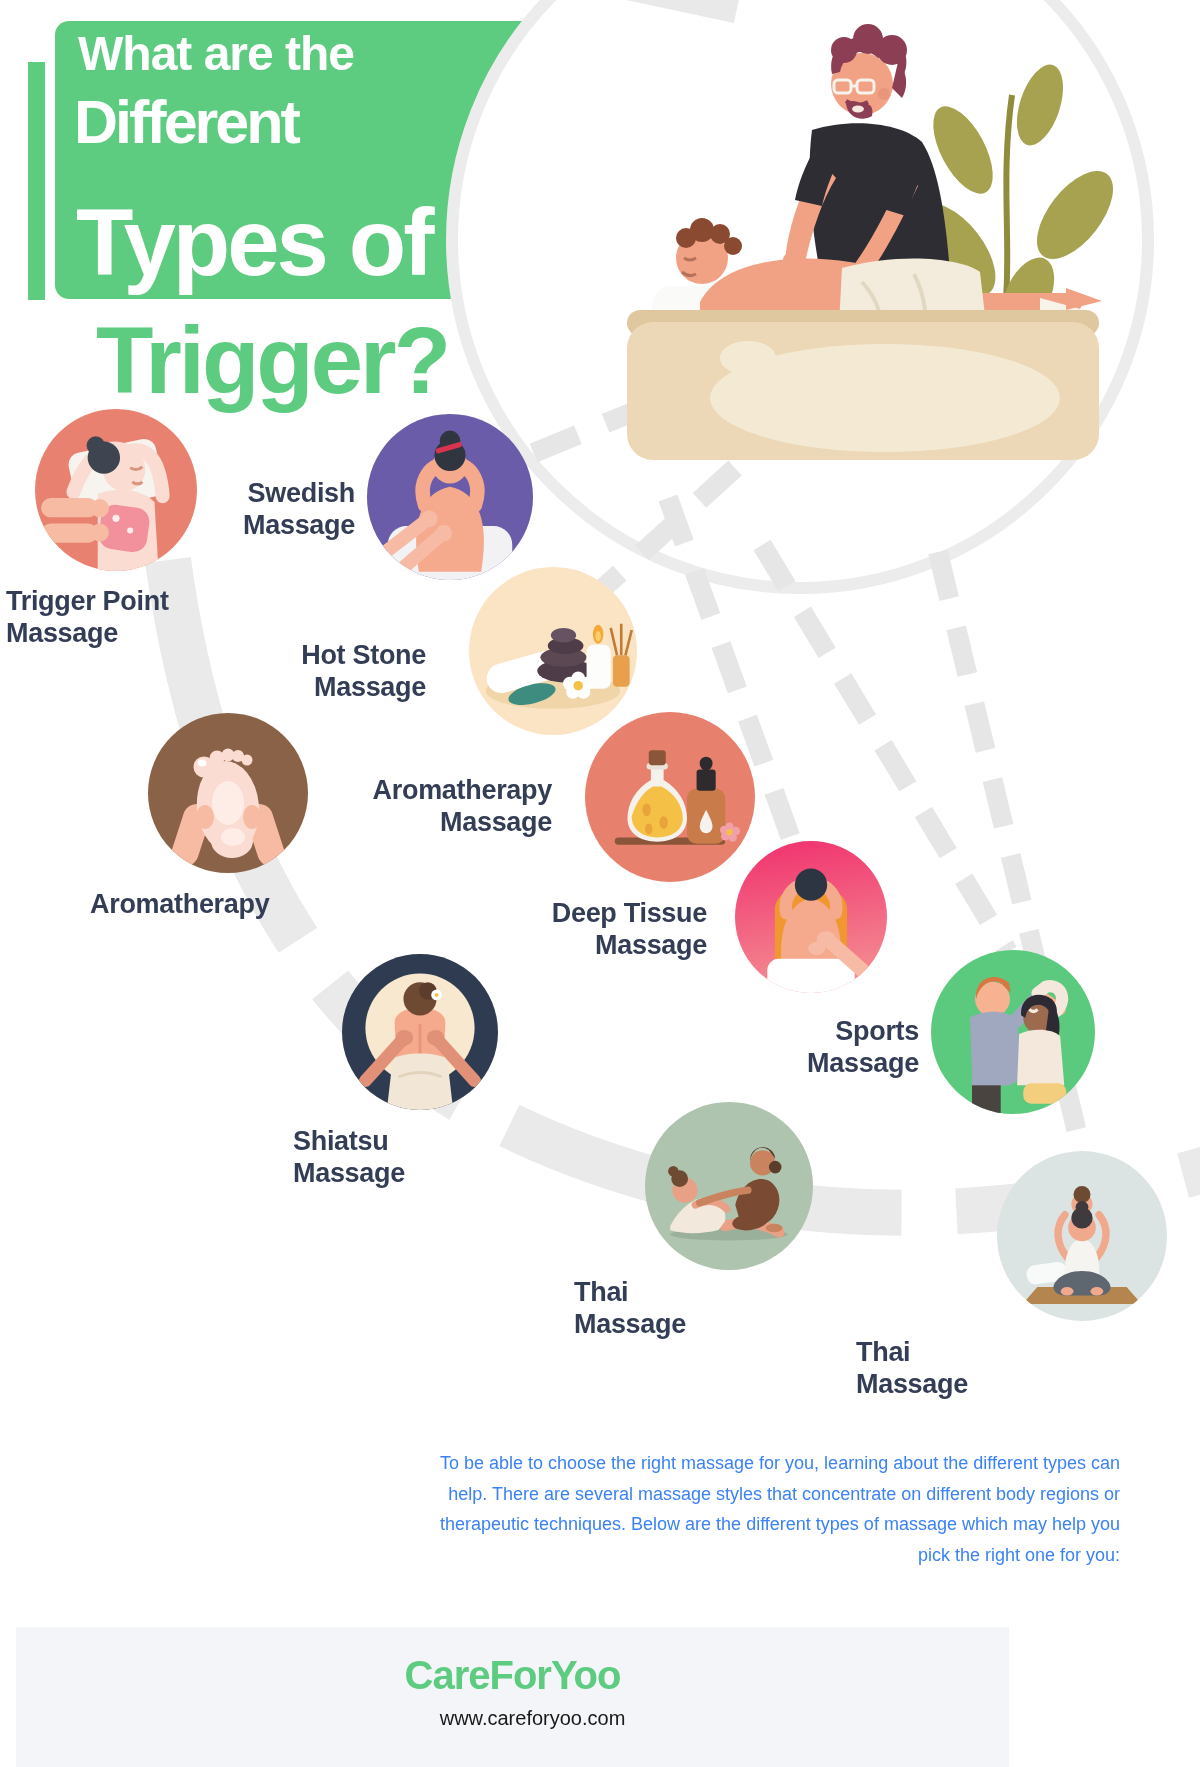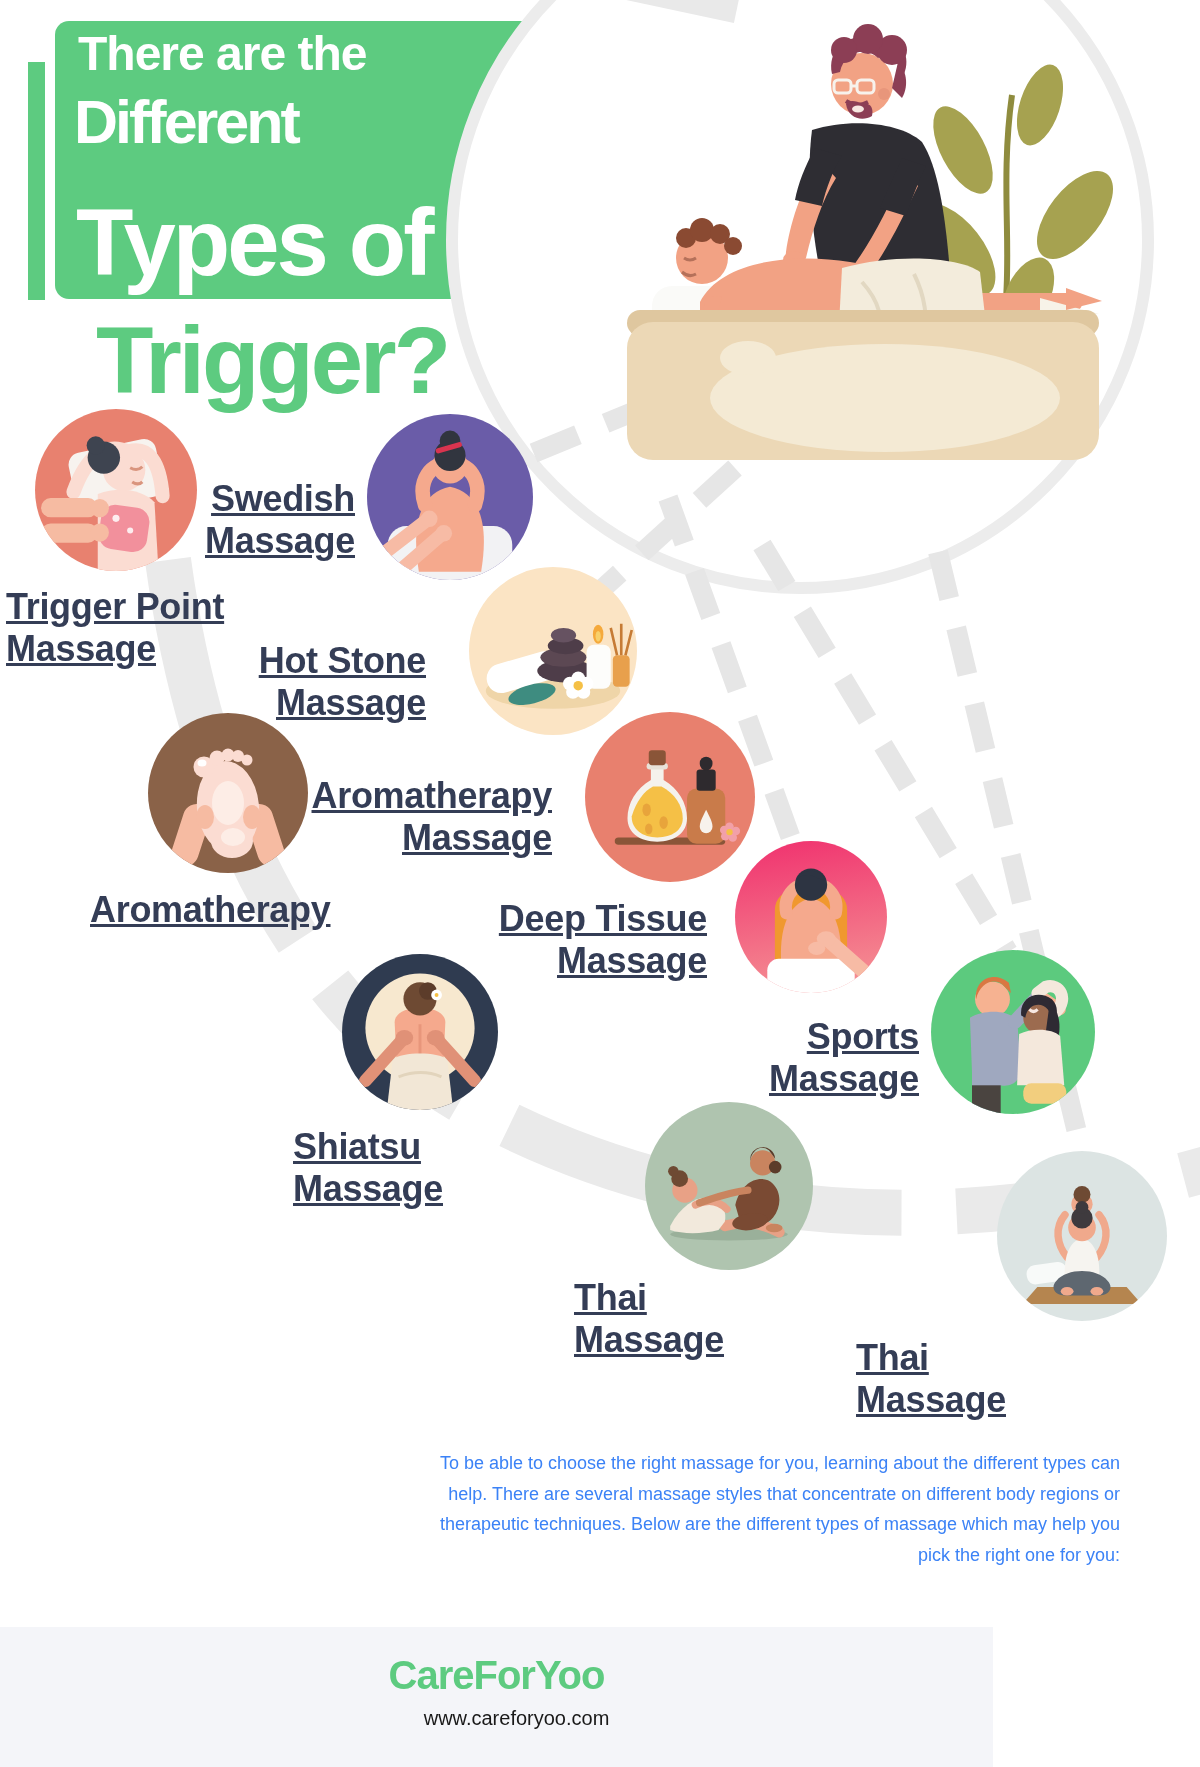--- a/index.html
+++ b/index.html
@@ -23,37 +23,37 @@
   #c1{left:367px;top:414px;width:166px;height:166px;}
   #c2{left:469px;top:567px;width:168px;height:168px;}
   #c3{left:585px;top:712px;width:170px;height:170px;}
   #c4{left:148px;top:713px;width:160px;height:160px;}
   #c5{left:735px;top:841px;width:152px;height:152px;}
   #c6{left:931px;top:950px;width:164px;height:164px;}
   #c7{left:342px;top:954px;width:156px;height:156px;}
   #c8{left:645px;top:1102px;width:168px;height:168px;}
   #c9{left:997px;top:1151px;width:170px;height:170px;}
   
-  .lbl{z-index:5;font-weight:700;font-size:36px;color:#343D56;line-height:1.17;white-space:pre-line;letter-spacing:-0.3px;text-decoration:underline;}
+  .lbl{z-index:5;font-weight:700;font-size:27px;color:#343D56;line-height:1.17;white-space:pre-line;letter-spacing:-0.3px;}
   .ctr{text-align:left;}
   .rgt{text-align:right;}
   #l0{left:6px;top:586px;width:240px;}
   #l1{left:105px;top:478px;width:250px;}
   #l2{left:176px;top:640px;width:250px;}
   #l3{left:280px;top:775px;width:272px;}
   #l4{left:90px;top:889px;width:264px;}
   #l5{left:435px;top:898px;width:272px;}
   #l6{left:647px;top:1016px;width:272px;}
   #l7{left:293px;top:1126px;width:264px;}
   #l8{left:574px;top:1277px;width:264px;}
   #l9{left:856px;top:1337px;width:264px;}
   
   #intro{left:80px;top:1448px;width:1040px;text-align:right;font-size:18px;line-height:1.7;
          color:#3b82f6;white-space:pre-line;z-index:5;}
-  #footer{left:0;top:1627px;width:993px;height:140px;background:#F4F5F9;z-index:5;}
+  #footer{left:16px;top:1627px;width:993px;height:140px;background:#F4F5F9;z-index:5;}
   #brand{position:absolute;left:0;top:26px;width:100%;text-align:center;font-size:40px;font-weight:700;color:#5DCB80;letter-spacing:-1px;}
   #site{position:absolute;left:0;top:80px;width:100%;text-align:center;font-size:20px;color:#191919;padding-left:20px;}
 </style>
 </head>
 <body>
 
 <div id="page">
 
   <div class="abs" id="green-box"></div>
   <div class="abs" id="green-bar"></div>
@@ -133,21 +133,21 @@
 
       <g>
         <rect x="627" y="310" width="472" height="26" rx="13" fill="#DFC79F"></rect>
         <rect x="627" y="322" width="472" height="138" rx="26" fill="#ECD8B6"></rect>
         <ellipse cx="885" cy="398" rx="175" ry="54" fill="#F4EAD4"></ellipse>
         <ellipse cx="748" cy="358" rx="28" ry="17" fill="#F4EAD4"></ellipse>
       </g>
     </g>
   </svg>
 
-  <div class="abs title-line" id="title-1">There are the</div>
+  <div class="abs title-line" id="title-1">What are the</div>
   <div class="abs title-line" id="title-2">Different</div>
   <div class="abs title-line" id="title-3">Types of</div>
   <div class="abs title-line" id="title-4">Trigger?</div>
 
   <div class="abs type-circle" id="c0" style="background: rgb(232, 129, 111);">
     <svg viewBox="0 0 160 160">
       <rect x="36" y="36" width="88" height="58" rx="12" fill="#F7F3EF" transform="rotate(-12 80 65)"></rect>
       <path d="M 38 82 Q 58 28 92 42" stroke="#FBDCD2" stroke-width="14" fill="none" stroke-linecap="round"></path>
       <path d="M 126 86 Q 122 34 92 42" stroke="#FBDCD2" stroke-width="14" fill="none" stroke-linecap="round"></path>
       <path d="M 62 84 C 84 76 106 80 118 92 L 122 160 L 62 160 Z" fill="#FBDCD2"></path>

